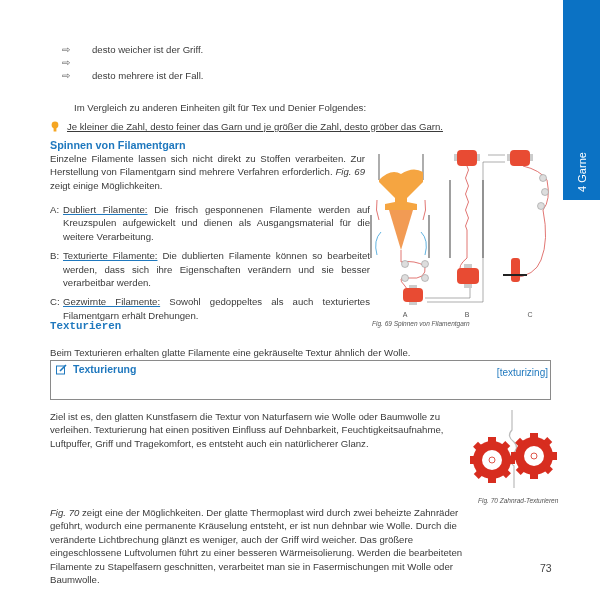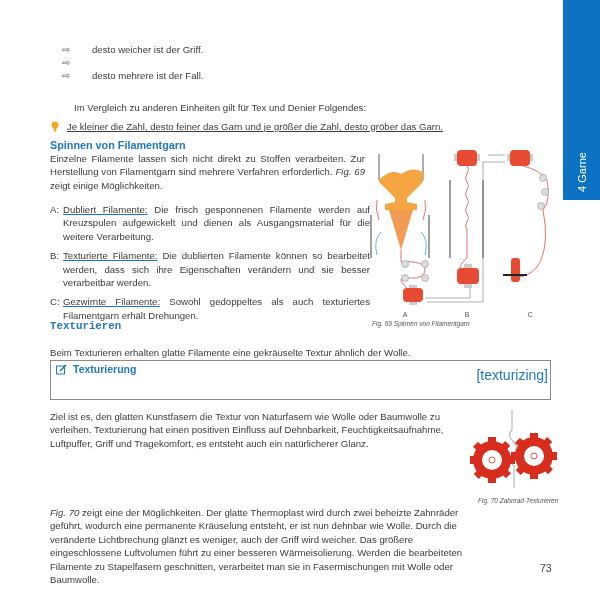--- a/index.html
+++ b/index.html
@@ -131,21 +131,21 @@
 
 <div class="abs head" style="left:50px; top:320px;font-family:Liberation Mono, monospace;">Texturieren</div>
 <div class="abs txt" style="left:50px; top:346px; width:500px;">Beim Texturieren erhalten glatte Filamente eine gekräuselte Textur ähnlich der Wolle.</div>
 
 <div class="abs box">
   <svg class="abs" style="left:5px; top:3px;" width="11" height="11" viewBox="0 0 11 11">
     <rect x="0.5" y="2" width="8" height="8" fill="none" stroke="#1f78be" stroke-width="1"></rect>
     <path d="M4 7 L10 1" stroke="#1f78be" stroke-width="1.6"></path>
   </svg>
   <div class="abs" style="left:22px; top:2px; font-size:10.5px; font-weight:bold; color:#1f78be;">Texturierung</div>
-  <div class="abs" style="right:2px; top:6px; font-size:14px; color:#1f78be;">[texturizing]</div>
+  <div class="abs" style="right:2px; top:6px; font-size:10px; color:#1f78be;">[texturizing]</div>
 </div>
 
 <div class="abs txt" style="left:50px; top:410px; width:400px;">Ziel ist es, den glatten Kunstfasern die Textur von Naturfasern wie Wolle oder Baumwolle zu verleihen. Texturierung hat einen positiven Einfluss auf Dehnbarkeit, Feuchtigkeitsaufnahme, Luftpuffer, Griff und Tragekomfort, es entsteht auch ein natürlicherer Glanz.</div>
 
 <div class="abs txt" style="left:50px; top:458px; width:425px;margin-top:48px;">
   <i>Fig. 70</i><span> zeigt eine der Möglichkeiten. Der glatte Thermoplast wird durch zwei beheizte Zahnräder geführt, wodurch eine permanente Kräuselung entsteht, er ist nun dehnbar wie Wolle. Durch die veränderte Lichtbrechung glänzt es weniger, auch der Griff wird weicher. Das größere eingeschlossene Luftvolumen führt zu einer besseren Wärmeisolierung. Werden die bearbeiteten Filamente zu Stapelfasern geschnitten, verarbeitet man sie in Fasermischungen mit Wolle oder Baumwolle.</span>
 </div>
 
 <svg class="abs" style="left:470px; top:410px;" width="90" height="80" viewBox="0 0 90 80">
   <path d="M42 0 L42 20 Q36 26 44 32 Q50 38 42 44 Q36 50 44 56 L44 78" stroke="#bbb" fill="none" stroke-width="1.2"></path>

